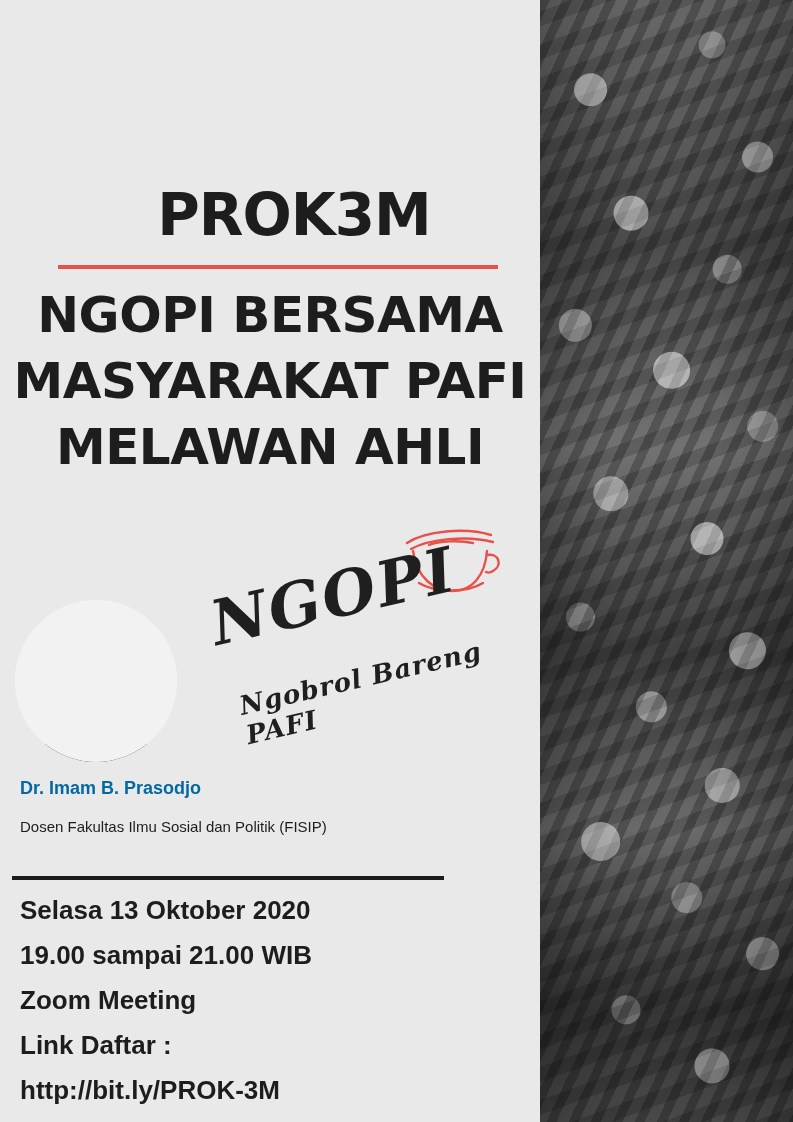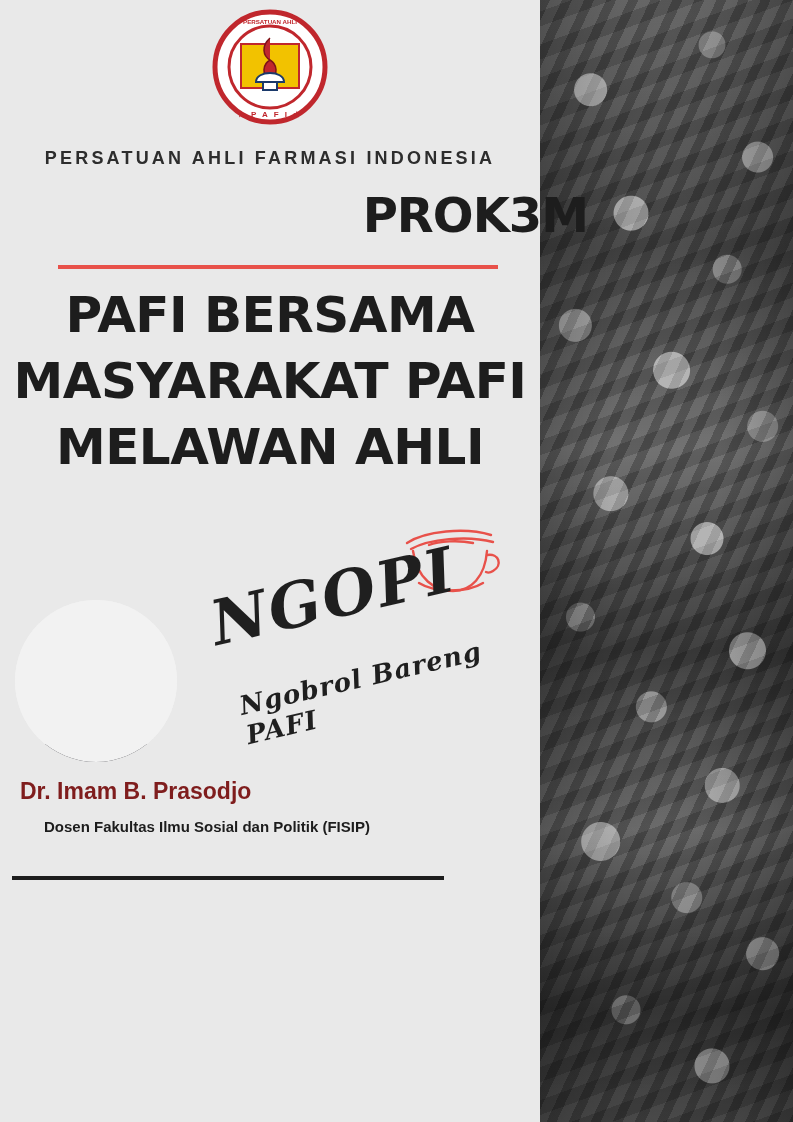--- a/index.html
+++ b/index.html
@@ -102,22 +102,22 @@
     letter-spacing: 3.2px;
     font-weight: 600;
     color: #2d2d2d;
   }
 
   .prok3m {
     position: absolute;
     top: 175px;
     left: 0;
     width: 588px;
-    text-align: right;
-    font-size: 48px;
+    text-align: center;
+    font-size: 58px;
     line-height: 80px;
     font-weight: 800;
     letter-spacing: -1px;
     color: #1d1d1d;
     font-family: "DejaVu Sans", sans-serif;
   }
 
   .rule {
     position: absolute;
     top: 265px;
@@ -190,34 +190,33 @@
     height: 162px;
     border-radius: 50%;
     overflow: hidden;
     background: #efefef;
   }
   .avatar .face-bg { position: absolute; inset: 0; background: #f2f2f2; }
   .speaker-name {
     position: absolute;
     top: 778px;
     left: 20px;
-    font-size: 23px;
+    font-size: 18px;
     font-weight: 700;
-    color: #7f1d1d;
+    color: #0369a1;
   }
   .speaker-role {
     position: absolute;
     top: 816px;
     left: 20px;
     font-size: 15px;
-    font-weight: 700;
+    font-weight: 400;
     line-height: 22px;
     color: #1d1d1d;
     width: 420px;
-    margin-left: 24px;
   }
 
   .rule2 {
     position: absolute;
     top: 876px;
     left: 12px;
     width: 432px;
     height: 4px;
     background: #1d1d1d;
   }
@@ -241,41 +240,28 @@
 <div class="poster">
 
   <div class="photo-col">
     <div class="grain"></div>
     <div class="crowd"></div>
     <div class="vignette"></div>
   </div>
 
   <div class="content">
 
-    <div class="logo-wrap">
-      <svg class="logo-svg" width="118" height="118" viewBox="0 0 118 118">
-        <circle cx="59" cy="59" r="55" fill="#ffffff" stroke="#c0272d" stroke-width="5"></circle>
-        <circle cx="59" cy="59" r="41" fill="#ffffff" stroke="#c0272d" stroke-width="3"></circle>
-        <rect x="30" y="36" width="58" height="44" fill="#f2c200" stroke="#c0272d" stroke-width="2"></rect>
-        <path d="M59 30 C50 38 52 48 59 52 C66 56 68 66 59 74 C50 66 52 56 59 52" fill="#c0272d" stroke="#7c1418" stroke-width="1.5"></path>
-        <path d="M45 74 C45 62 73 62 73 74 Z" fill="#ffffff" stroke="#1b3a6b" stroke-width="2"></path>
-        <rect x="52" y="74" width="14" height="8" fill="#ffffff" stroke="#1b3a6b" stroke-width="2"></rect>
-        <text x="59" y="16" font-size="6.2" fill="#c0272d" text-anchor="middle" font-family="Liberation Sans, sans-serif" font-weight="bold">PERSATUAN AHLI</text>
-        <text x="59" y="109" font-size="8" fill="#c0272d" text-anchor="middle" font-family="Liberation Sans, sans-serif" font-weight="bold" letter-spacing="2">★ P A F I ★</text>
-      </svg>
-    </div>
-
-    <div class="org-name">PERSATUAN AHLI FARMASI INDONESIA</div>
+
 
     <div class="prok3m">PROK3M</div>
 
     <div class="rule"></div>
 
     <div class="subtitle">
-      <div>PAFI BERSAMA</div>
+      <div>NGOPI BERSAMA</div>
       <div>MASYARAKAT PAFI</div>
       <div>MELAWAN AHLI</div>
     </div>
 
     <div class="ngopi-block">
       <div class="cup">
         <svg width="110" height="78" viewBox="0 0 110 78">
           <g fill="none" stroke="#e8514a" stroke-width="2.4" stroke-linecap="round">
             <path d="M12 22 C30 10 70 6 96 14"></path>
             <path d="M16 28 C34 18 72 14 98 21"></path>
@@ -310,15 +296,22 @@
       </svg>
     </div>
 
     <div class="speaker-name">Dr. Imam B. Prasodjo</div>
     <div class="speaker-role">
       <div>Dosen Fakultas Ilmu Sosial dan Politik (FISIP)</div>
     </div>
 
     <div class="rule2"></div>
 
+    <div class="details">
+      <div>Selasa 13 Oktober 2020</div>
+      <div>19.00 sampai 21.00 WIB</div>
+      <div>Zoom Meeting</div>
+      <div>Link Daftar :</div>
+      <div>http://bit.ly/PROK-3M</div>
+    </div>
 
   </div>
 </div>
 
 </body></html>

